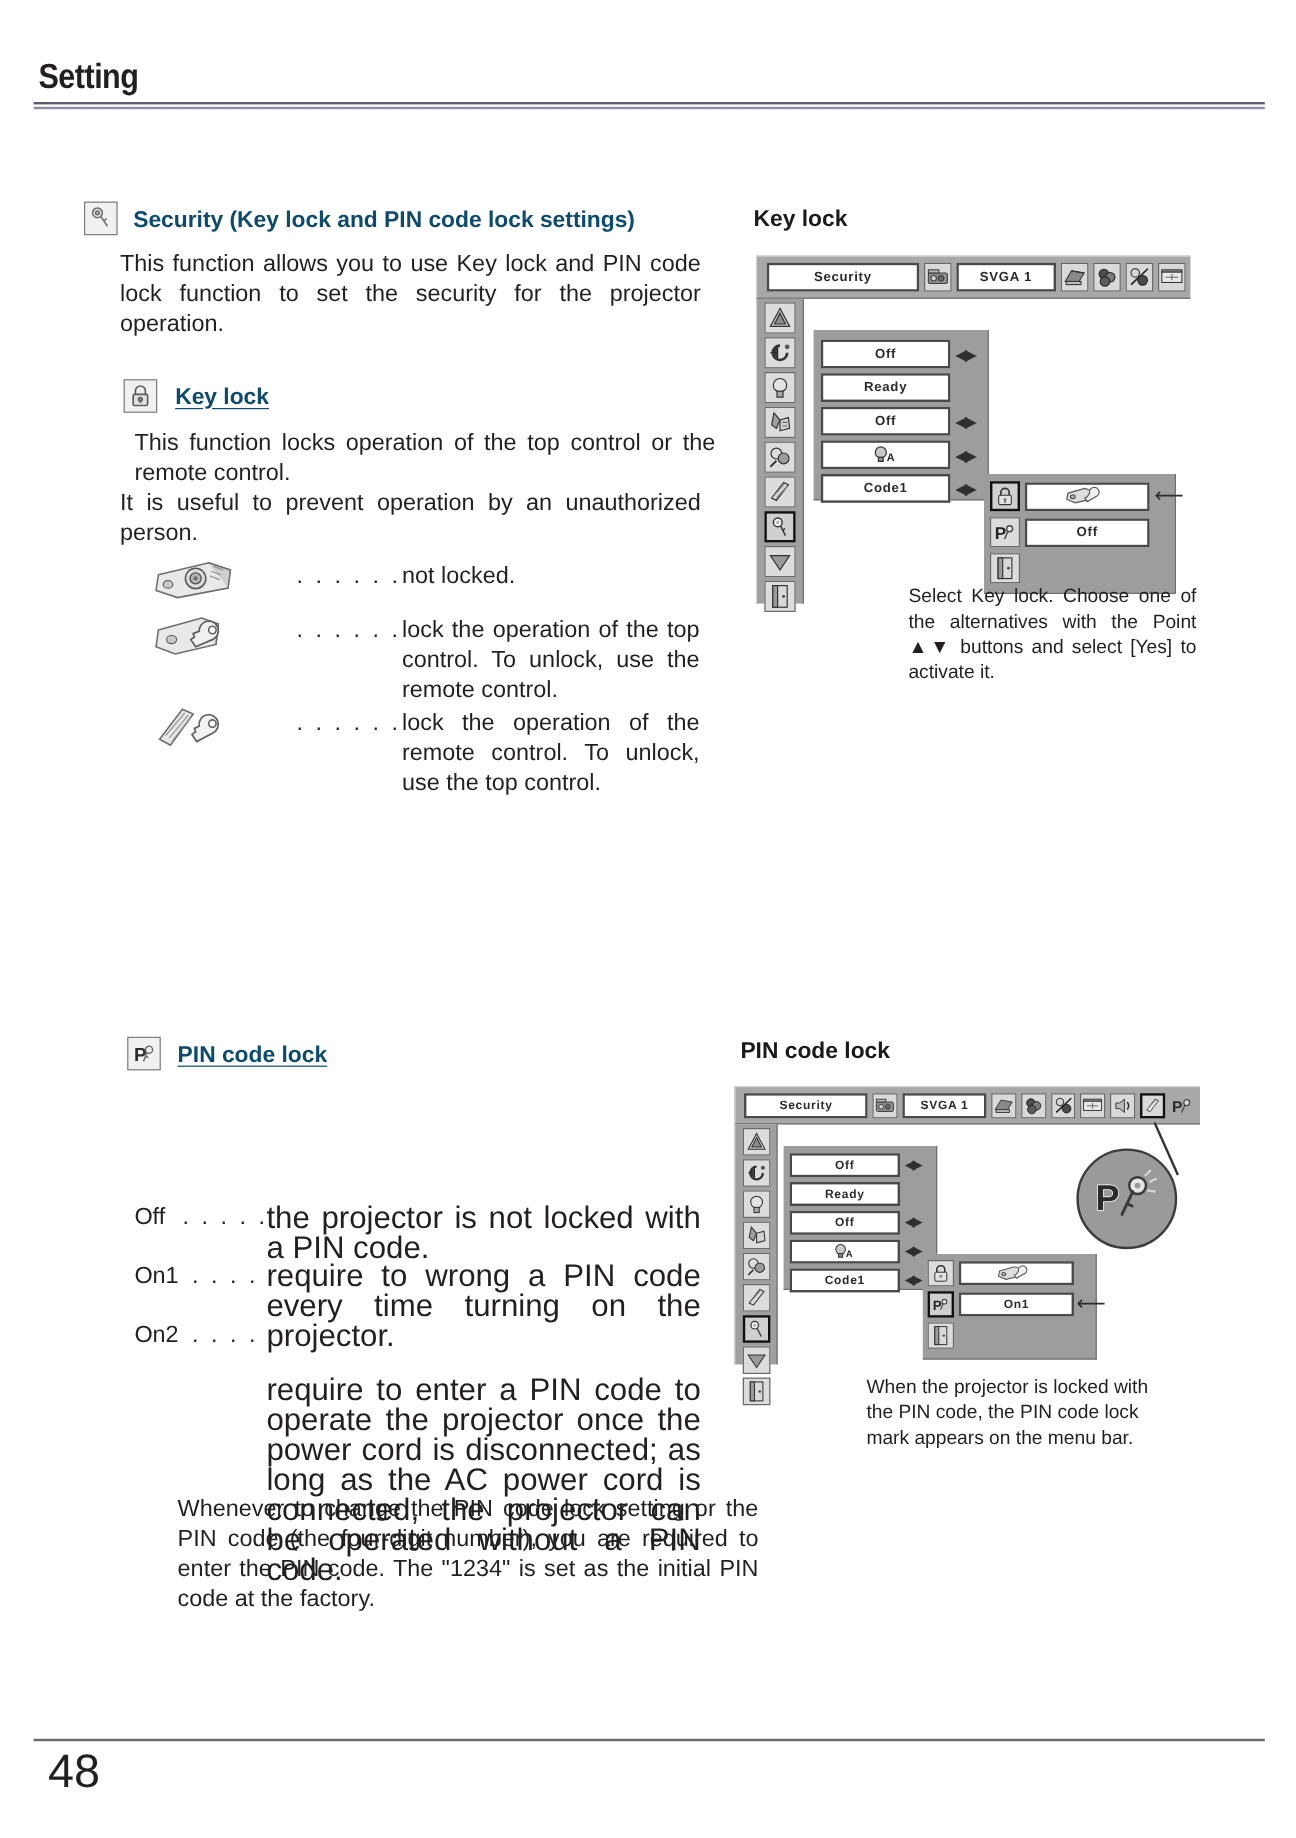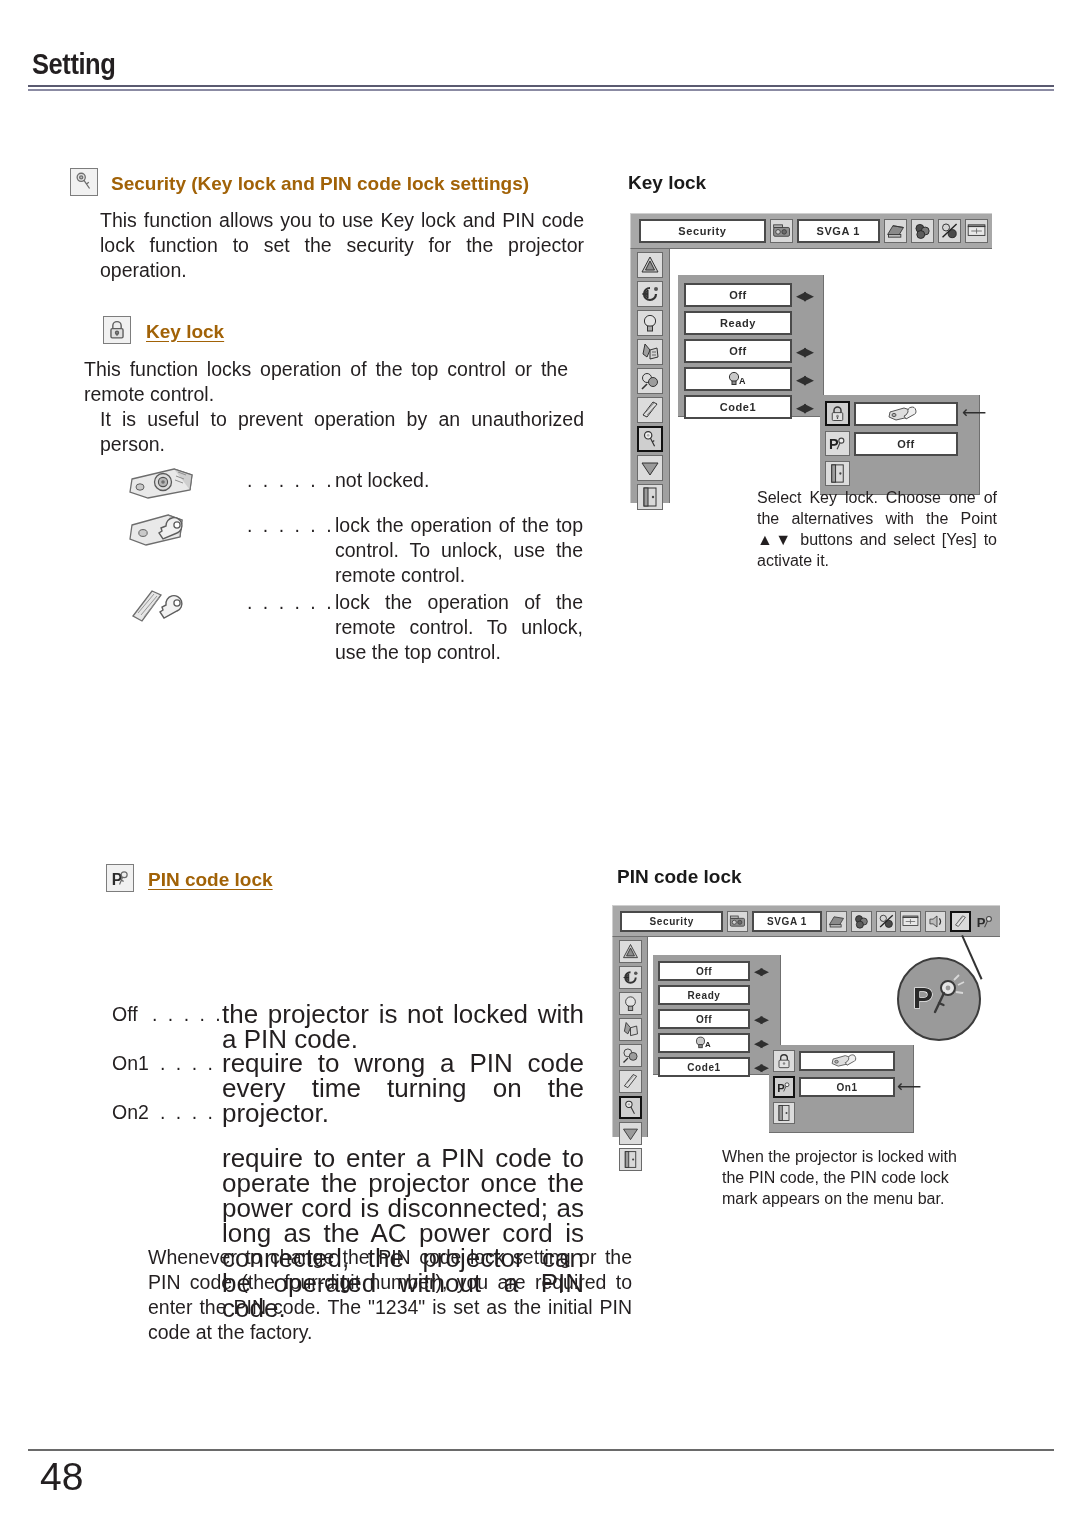--- a/index.html
+++ b/index.html
@@ -29,21 +29,21 @@
     position:absolute;
     font-size:19.5px;
     line-height:25px;
     color:#231f20;
     text-align:justify;
   }
 
   .sec-head{
     position:absolute;
     font-size:19px;font-weight:bold;
-    color:#a16207;
+    color:#0c4a6e;
   }
   .sec-head.ul{text-decoration:underline;text-underline-offset:3px;}
 
   
   .hicon{
     position:absolute;
     width:28px;height:28px;
     border:1.5px solid #7d7d7d;
     background:#f1f1f1;
     box-sizing:border-box;
@@ -168,21 +168,21 @@
     <svg viewBox="0 0 28 28">
         <g fill="none" stroke="#5e5e5e" stroke-width="1.5">
       <path d="M9.5 12.5 V9.5 a4.5 4.5 0 0 1 9 0 V12.5" fill="#ececec"></path>
       <rect x="7.5" y="12.5" width="13" height="10" rx="1.4" fill="#e0e0e0"></rect>
       <circle cx="14" cy="17" r="1.6" fill="#9a9a9a"></circle>
           <path d="M14 18.4 V20.3"></path>
         </g>
       </svg>
   </div>
   <div class="sec-head ul" style="left:146px;top:321px;">Key lock</div>
-  <div class="body-t" style="left:84px;top:357px;width:484px;">This function locks operation of the top control or the remote control.</div>
+  <div class="body-t" style="left:112px;top:357px;width:484px;">This function locks operation of the top control or the remote control.</div>
   <div class="body-t" style="left:100px;top:407px;width:484px;">It is useful to prevent operation by an unauthorized person.</div>
 
   <div class="legend-pic" style="left:126px;top:463px;">
     <svg width="72" height="40" viewBox="0 0 72 40">
       <path d="M6 16 L48 6 L66 12 L64 27 L22 35 L4 29 Z" fill="#e9e9e9" stroke="#6d6d6d" stroke-width="1.3"></path>
       <path d="M48 6 L66 12 L64 27" fill="#cfcfcf" stroke="#6d6d6d" stroke-width="1.1"></path>
       <circle cx="37" cy="19" r="8.5" fill="#dcdcdc" stroke="#5a5a5a" stroke-width="1.3"></circle>
       <circle cx="37" cy="19" r="4.6" fill="#b6b6b6" stroke="#4f4f4f" stroke-width="1.1"></circle>
       <circle cx="37" cy="19" r="1.8" fill="#6f6f6f"></circle>
       <ellipse cx="14" cy="24" rx="4" ry="3.2" fill="#c9c9c9" stroke="#5f5f5f" stroke-width="1"></ellipse>

